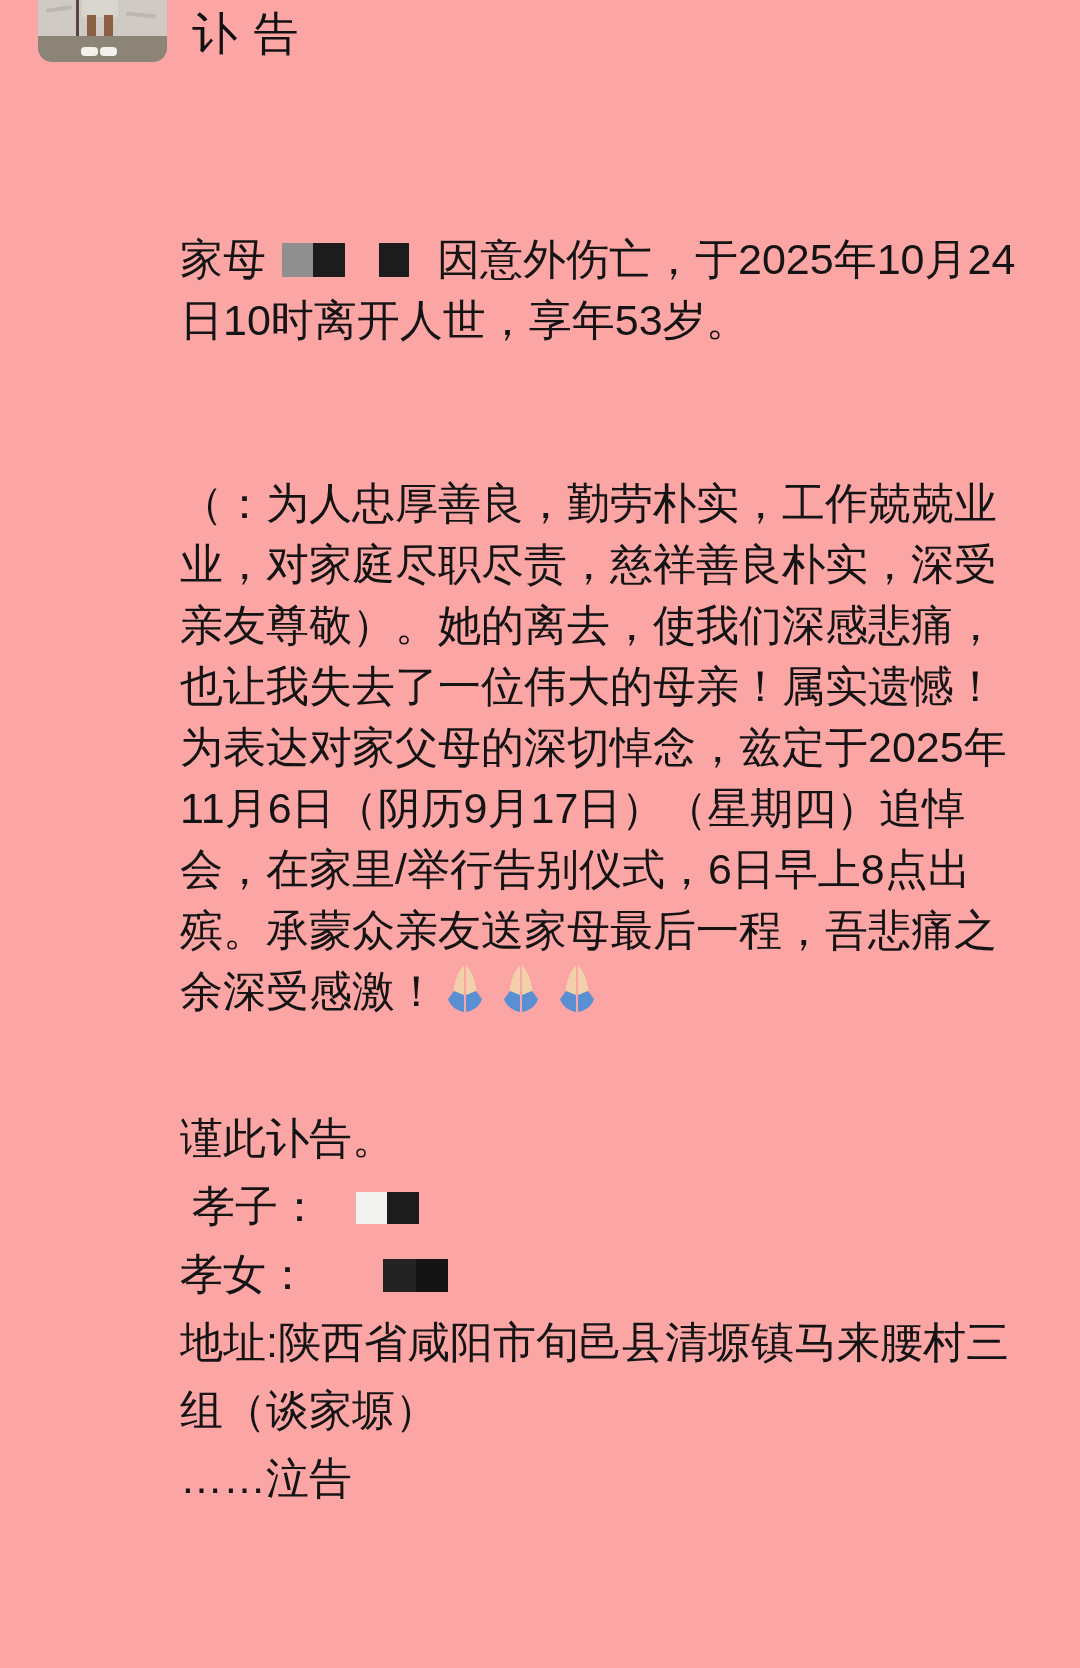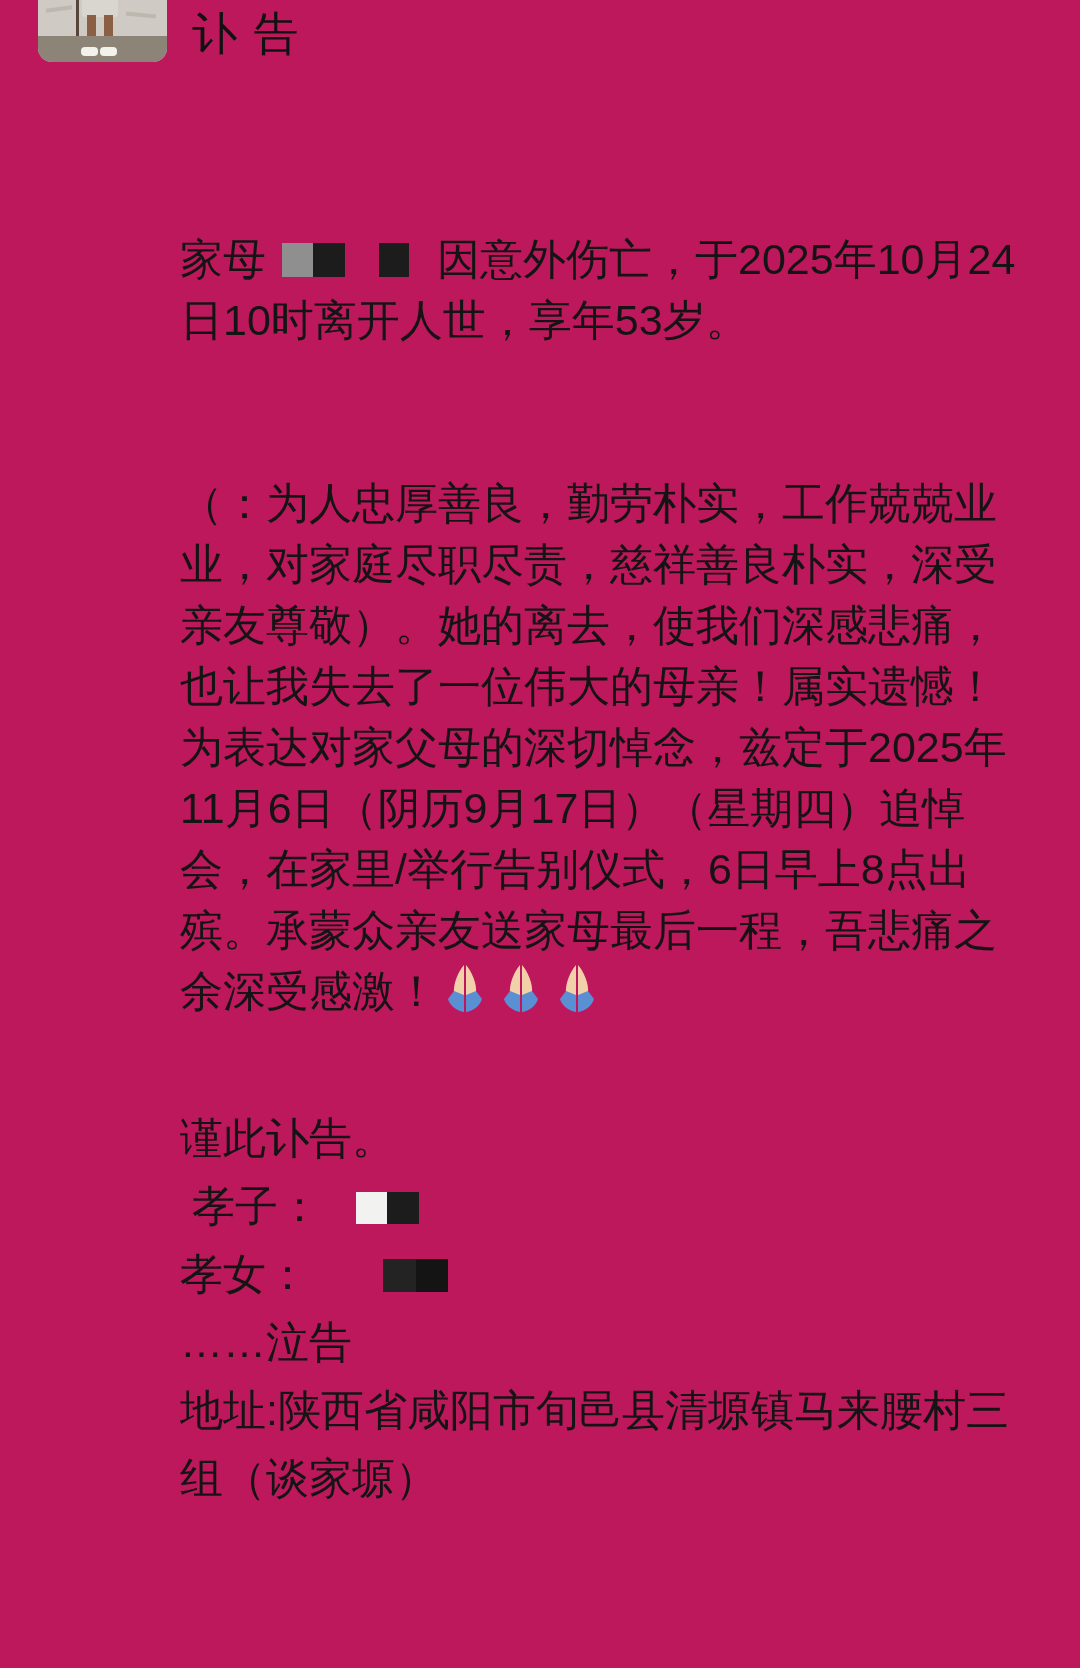--- a/index.html
+++ b/index.html
@@ -2,21 +2,21 @@
 <html><head>
 <meta charset="utf-8">
 <style>
   html, body {
     margin: 0; padding: 0;
     width: 1080px; height: 1668px;
     background: #ffffff;
     overflow: hidden;
     font-family: "Liberation Sans", "DejaVu Sans", sans-serif;
   }
-  #screen { position: relative; width: 1080px; height: 1668px; background:#be185d; }
+  #screen { position: relative; width: 1080px; height: 1668px; background:#fca5a5; }
 
   
   .avatar {
     position: absolute; left: 38px; top: -67px;
     width: 129px; height: 129px;
     border-radius: 14px; overflow: hidden;
   }
   .avatar .part { position: absolute; }
   .avatar .wall { inset: 0; }
   .avatar .mark1 { left: 8px;  top: 74px; width: 26px; height: 4px; transform: rotate(-8deg); }
@@ -95,17 +95,17 @@
           <path d="M38 29 L28 33 L28 50 C35 49 42 44 44 37 Z" fill="#5b8fd4"></path>
         </svg><svg class="emoji" width="54" height="54" viewBox="0 0 54 54">
           <path d="M26 3 C20 10 15 22 16 31 L26 35 Z" fill="#f2d0a9"></path>
           <path d="M28 3 C34 10 39 22 38 31 L28 35 Z" fill="#f2d0a9"></path>
           <path d="M16 29 L26 33 L26 50 C19 49 12 44 10 37 Z" fill="#5b8fd4"></path>
           <path d="M38 29 L28 33 L28 50 C35 49 42 44 44 37 Z" fill="#5b8fd4"></path>
         </svg></div>
       <div class="para para-closing"><span>谨此讣告。</span></div>
       <div class="para para-filial-son"><span> 孝子：</span><span class="redact" style="width: 31px; height: 32px; margin-left: 35px; margin-right: 0px; background: rgb(242, 242, 241);"></span><span class="redact" style="width: 32px; height: 32px; margin-left: 0px; margin-right: 0px; background: rgb(28, 28, 28);"></span></div>
       <div class="para para-filial-daughter"><span>孝女：</span><span class="redact" style="width: 65px; height: 33px; margin-left: 74px; margin-right: 0px; background: linear-gradient(90deg, rgb(35, 35, 35) 50%, rgb(20, 20, 20) 50%);"></span></div>
+      <div class="para para-address"><span>地址:陕西省咸阳市旬邑县清塬镇马来腰村三组（谈家塬）</span></div>
       <div class="para para-weeping-notice"><span>……泣告</span></div>
-      <div class="para para-address"><span>地址:陕西省咸阳市旬邑县清塬镇马来腰村三组（谈家塬）</span></div>
     </div>
 
 </div>
 
 </body></html>

